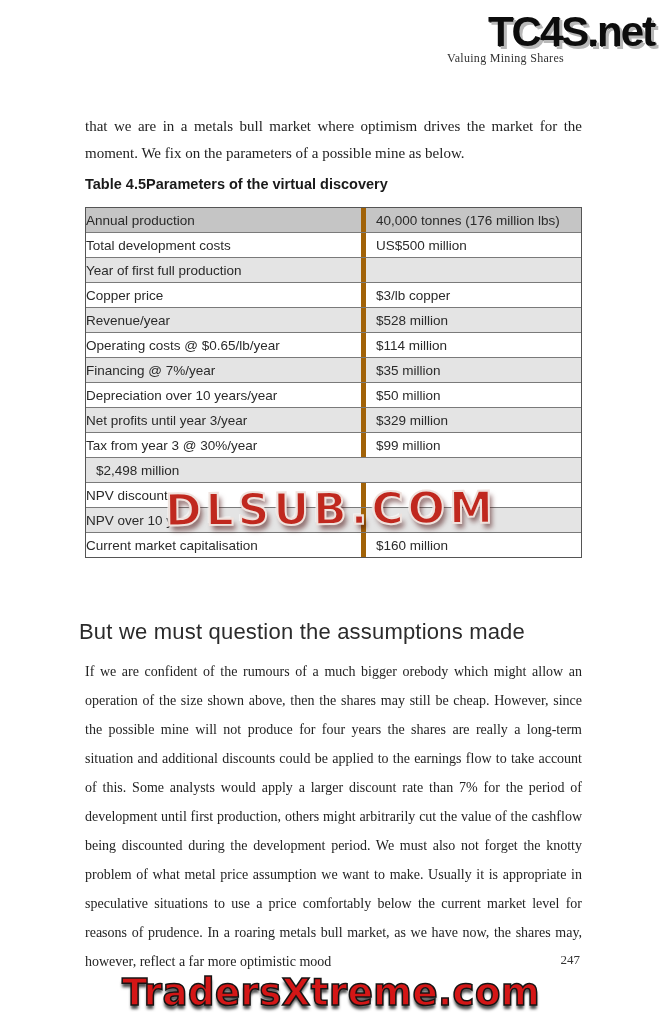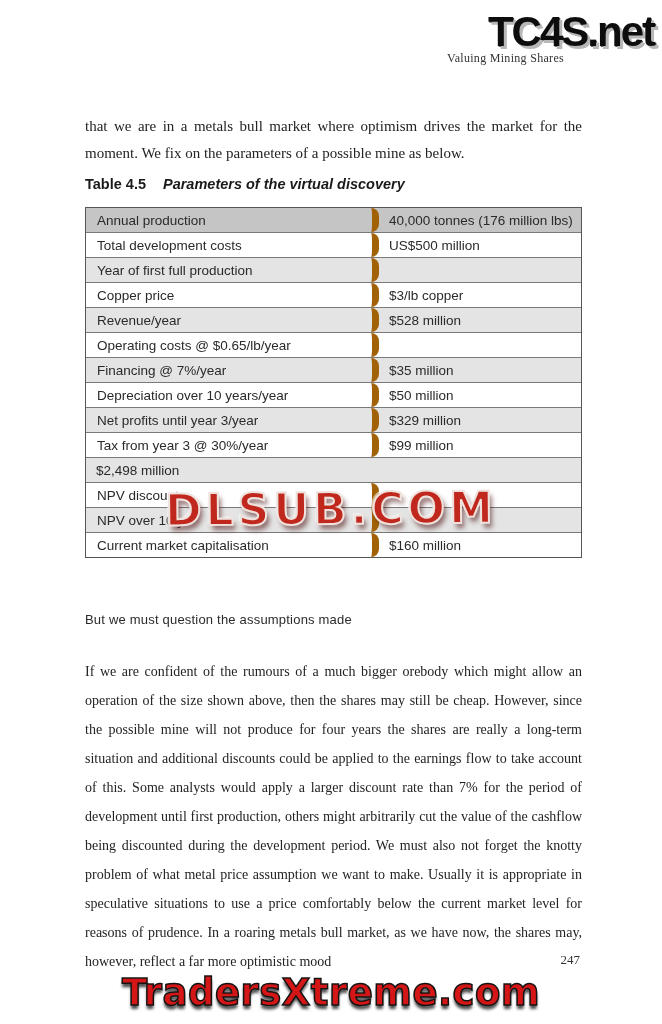--- a/index.html
+++ b/index.html
@@ -29,52 +29,52 @@
     position:absolute;top:98px;left:85px;width:497px;
     font-size:15px;line-height:27px;text-align:justify;color:#232323;
   }
 
   
   .caption{
     position:absolute;top:176px;left:85px;
     font-family:"Liberation Sans",sans-serif;font-weight:bold;
     font-size:14.5px;color:#1a1a1a;
   }
-  .caption .cap-text{margin-left:17px;font-style:italic;}
+  .caption .cap-text{margin-left:0;}
 
   
   .ptable{
     position:absolute;top:207px;left:85px;width:495px;
     border:1px solid #555;
     font-family:"Liberation Sans",sans-serif;font-size:13.5px;color:#2a2a2a;
   }
   .trow{display:flex;height:24px;border-top:1px solid #7a7a7a;background:#ffffff;}
   .trow:first-child{border-top:none;background:#c5c5c5;}
   .trow:nth-child(2n+3){background:#e4e4e4;text-align:right;}
   .tlabel{
-    flex:0 0 275px;padding-left:11px;display:flex;align-items:center;
-    border-right:7px solid #a16207;white-space:nowrap;overflow:hidden;border-radius:8px;
+    flex:0 0 275px;padding-left:0;display:flex;align-items:center;
+    border-right:5px solid #a16207;white-space:nowrap;overflow:hidden;
   }
   .tvalue{flex:1;padding-left:10px;display:flex;align-items:center;white-space:nowrap;overflow:hidden;}
 
   
   .watermark{
     position:absolute;top:483px;left:50%;transform:translateX(-50%) rotate(-0.5deg);
     font-family:"DejaVu Sans",sans-serif;font-weight:bold;
     font-size:44px;letter-spacing:4px;color:#c0281e;
     -webkit-text-stroke:2px #efe2dd;
     text-shadow:3px 5px 5px rgba(70,10,10,0.55), -2px -2px 0 rgba(255,255,255,0.55);
     z-index:5;white-space:nowrap;
   }
 
   
   .section-heading{
-    position:absolute;top:601px;left:85px;
+    position:absolute;top:601px;left:79px;
     font-family:"Liberation Sans",sans-serif;font-weight:normal;
-    font-size:13px;color:#2b2b2b;letter-spacing:0.2px;
+    font-size:22px;color:#2b2b2b;letter-spacing:0.2px;
   }
 
   
   .body-par{
     position:absolute;top:643px;left:85px;width:497px;
     font-size:14px;line-height:29px;text-align:justify;color:#232323;
   }
 
   
   .page-number{
@@ -121,20 +121,21 @@
     <div class="trow">
       <div class="tlabel">Copper price</div>
       <div class="tvalue">$3/lb copper</div>
     </div>
     <div class="trow">
       <div class="tlabel">Revenue/year</div>
       <div class="tvalue">$528 million</div>
     </div>
     <div class="trow">
       <div class="tlabel">Operating costs @ $0.65/lb/year</div>
+      <div class="tvalue">$114 million</div>
     </div>
     <div class="trow">
       <div class="tlabel">Financing @ 7%/year</div>
       <div class="tvalue">$35 million</div>
     </div>
     <div class="trow">
       <div class="tlabel">Depreciation over 10 years/year</div>
       <div class="tvalue">$50 million</div>
     </div>
     <div class="trow">

